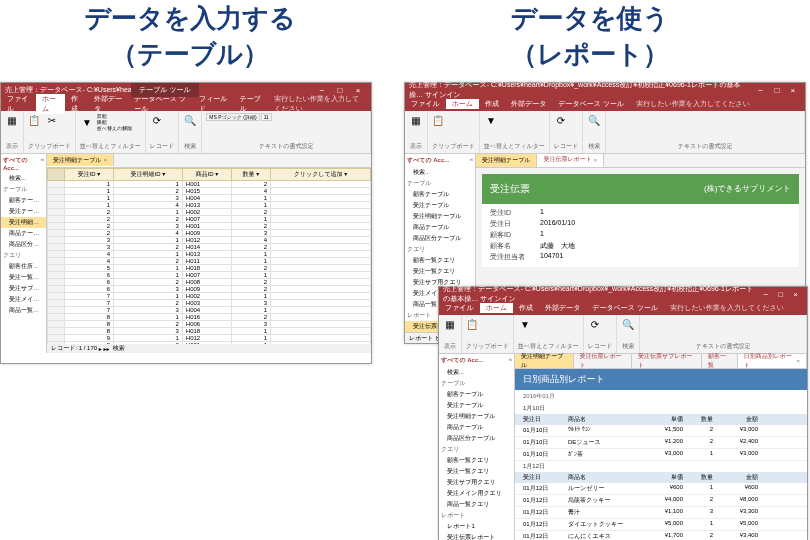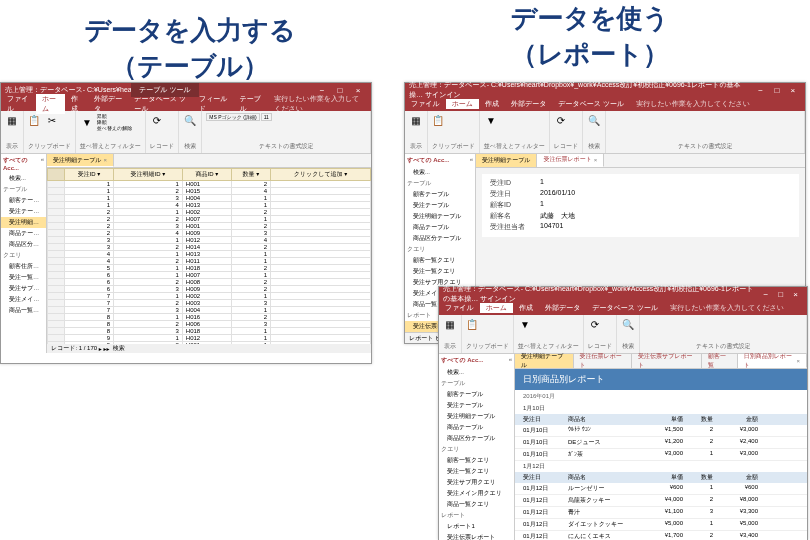--- a/index.html
+++ b/index.html
@@ -1,17 +1,17 @@
 <!DOCTYPE html>
 <html><head>
 <meta charset="utf-8">
 <style>
 body{margin:0;font-family:"Meiryo","Yu Gothic",sans-serif;background:#fff;width:810px;height:540px;position:relative;overflow:hidden}
 .heading{position:absolute;font-size:26px;font-weight:bold;color:#1a3d7a;text-align:center;line-height:1.4}
-.h1{left:40px;top:12px;width:300px}
+.h1{left:40px;top:0;width:300px}
 .h2{left:440px;top:0;width:300px}
 .window{position:absolute;background:#fff;border:1px solid #999;font-size:7px;box-shadow:0 0 3px rgba(0,0,0,.2)}
 .w1{left:0;top:82px;width:370px;height:280px}
 .w2{left:404px;top:82px;width:400px;height:260px}
 .w3{left:438px;top:286px;width:368px;height:252px}
 .titlebar{background:#a4373a;color:#fff;height:14px;display:flex;align-items:center;padding:0 4px;font-size:7px}
 .titlebar .spacer{flex:1}
 .titlebar .wbtn{width:18px;text-align:center;font-size:8px}
 .tooltab{position:absolute;top:0;height:14px;background:#7a2e30;color:#fff;padding:0 8px;font-size:7px;display:flex;align-items:center}
 .menubar{background:#a4373a;color:#fff;height:14px;display:flex;align-items:center;font-size:7px}
@@ -452,20 +452,24 @@
       <div class="tabs">
         <div class="tab" style="background:#ffe29a">
             <span>受注明細テーブル</span>
           </div>
         <div class="tab active red">
             <span>受注伝票レポート</span>
             <span class="x">×</span>
           </div>
       </div>
       <div class="report-canvas">
+        <div class="greenbox">
+          <span style="font-size:10px">受注伝票</span>
+          <span>(株)できるサプリメント</span>
+        </div>
         <div class="details" id="w2details">
             <div class="row">
               <span class="k">受注ID</span>
               <span>1</span>
             </div>
             <div class="row">
               <span class="k">受注日</span>
               <span>2016/01/10</span>
             </div>
             <div class="row">

